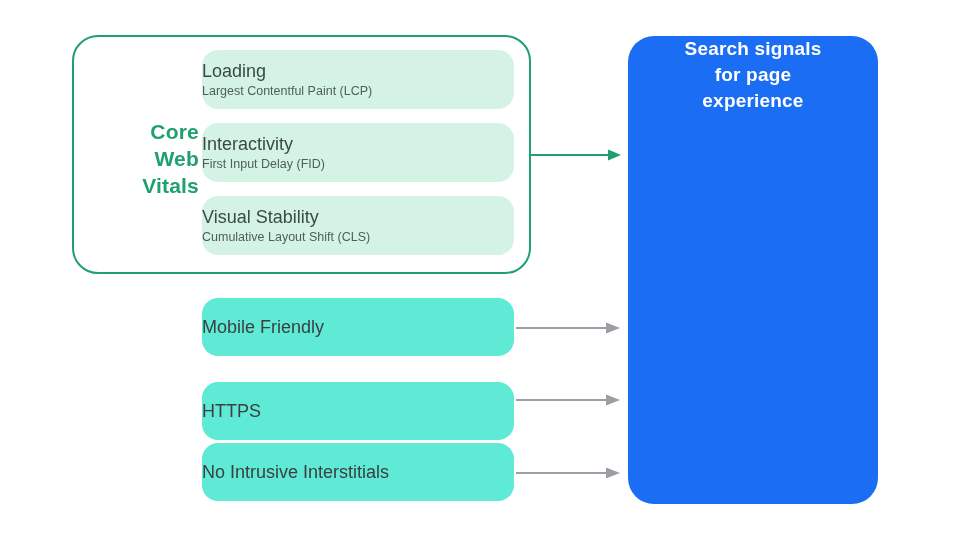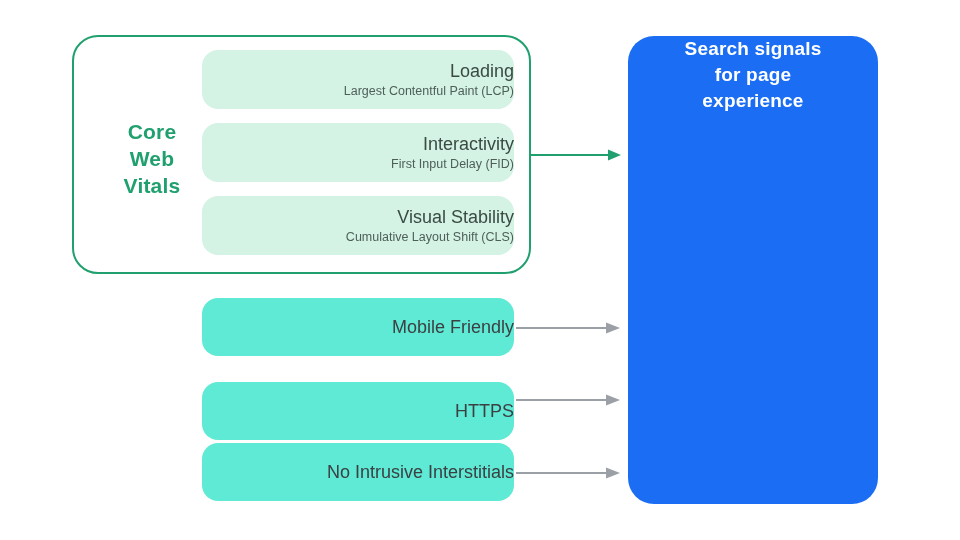--- a/index.html
+++ b/index.html
@@ -16,41 +16,41 @@
   .cwv-box {
     position: absolute;
     left: 72px; top: 35px;
     width: 455px; height: 235px;
     border: 2px solid #21a06f;
     border-radius: 26px;
     background: #ffffff;
   }
   .cwv-label {
     position: absolute;
-    left: 96px; top: 118px;
+    left: 87px; top: 118px;
     width: 112px;
-    text-align: center;
+    text-align: right;
     font-size: 21px;
     font-weight: bold;
     line-height: 27px;
     color: #21a06f;
     white-space: pre-line;
     letter-spacing: 0.2px;
   }
 
   
   .pill {
     position: absolute;
     left: 202px;
     width: 312px;
     height: 59px;
     border-radius: 16px;
     display: flex;
     flex-direction: column;
-    align-items: flex-end;
+    align-items: flex-start;
     justify-content: center;
   }
   .pill.green { background: #d4f3e5; }
   .pill.gray  { background: #5eead4; height: 58px; }
   .pill-title {
     font-size: 18px;
     font-weight: 500;
     color: #3a4b44;
     line-height: 22px;
   }

